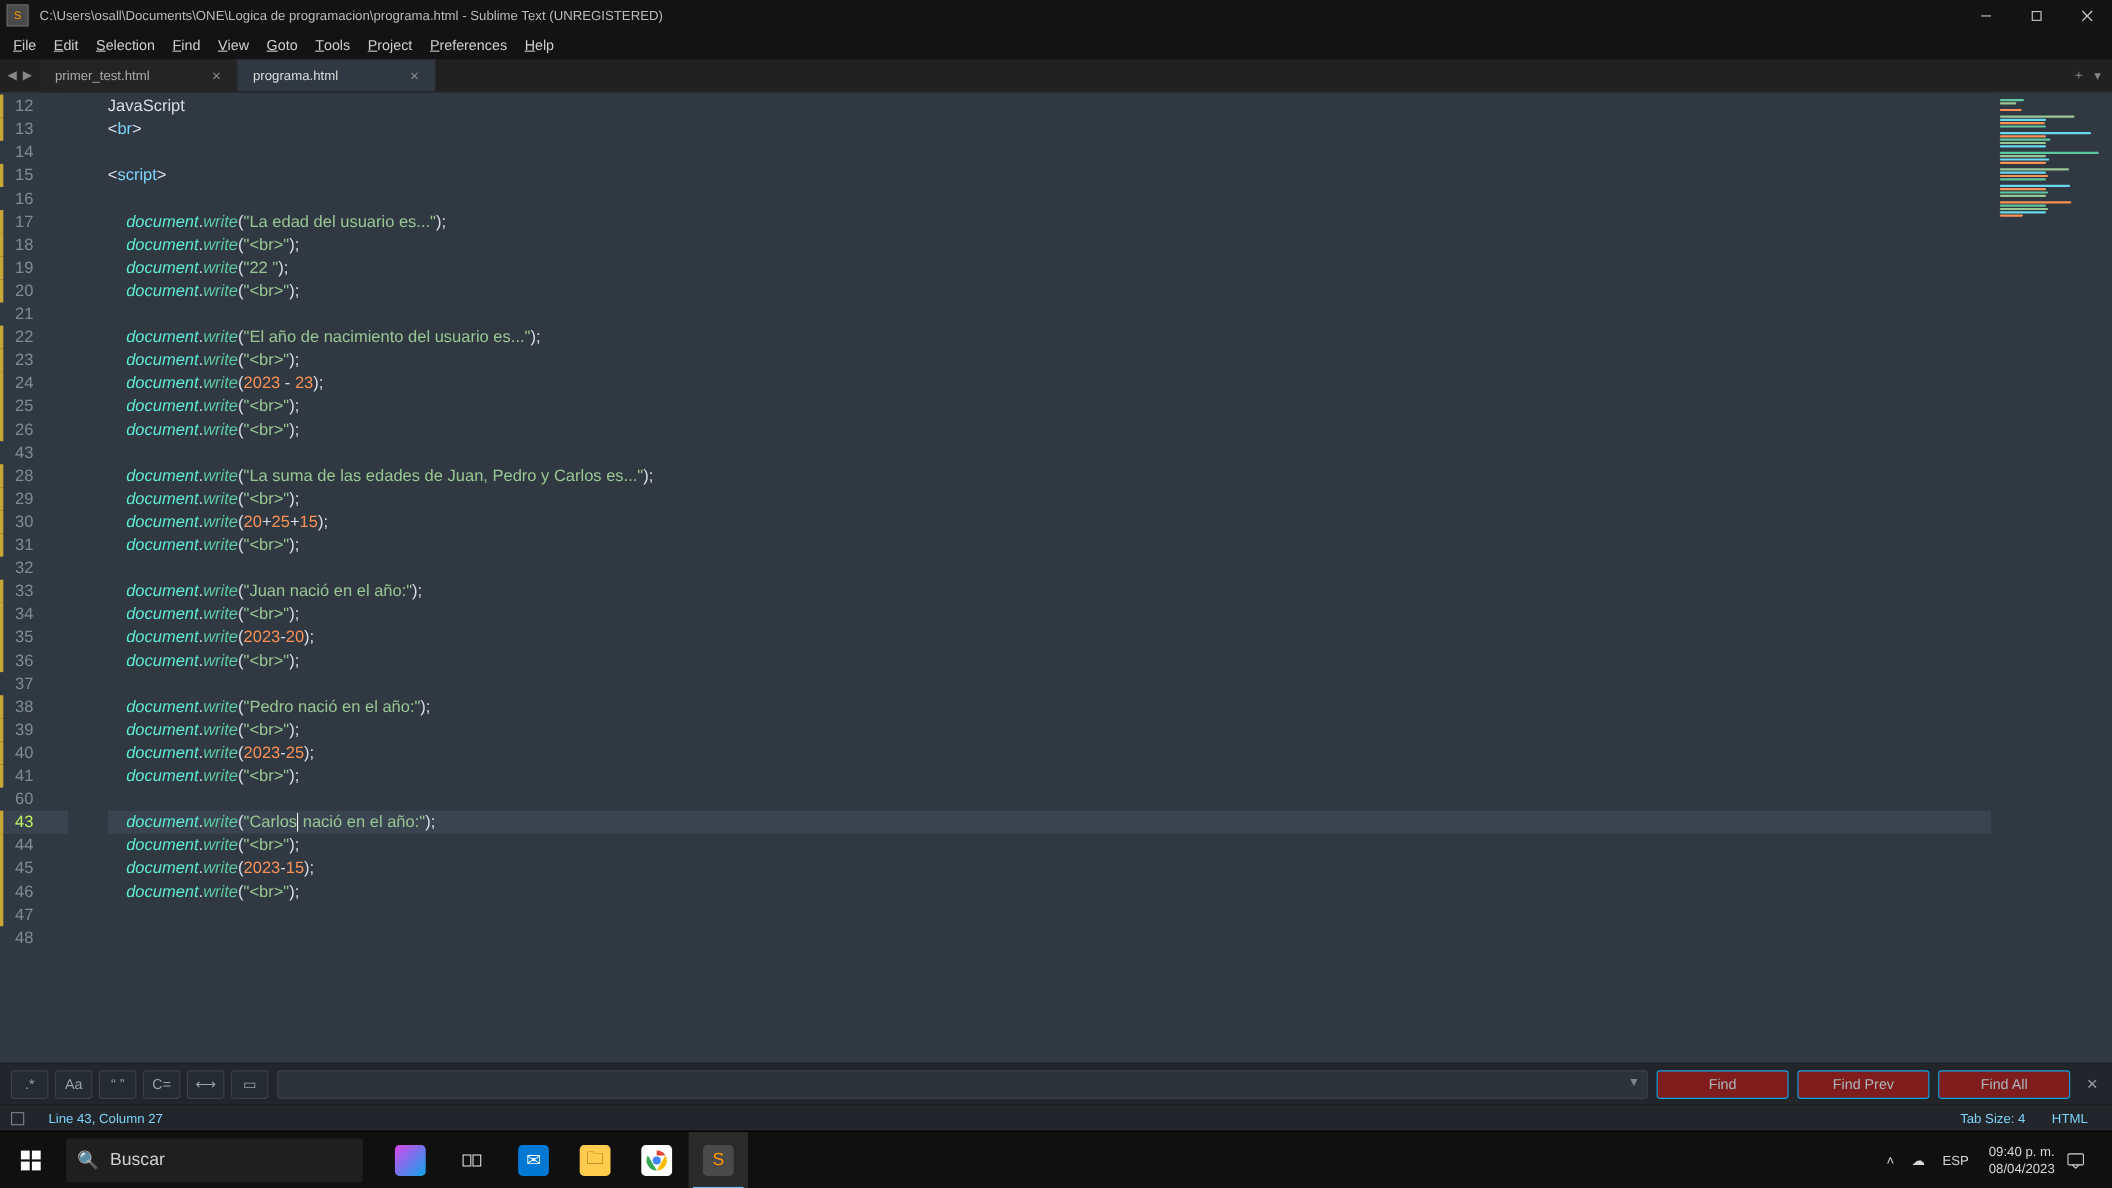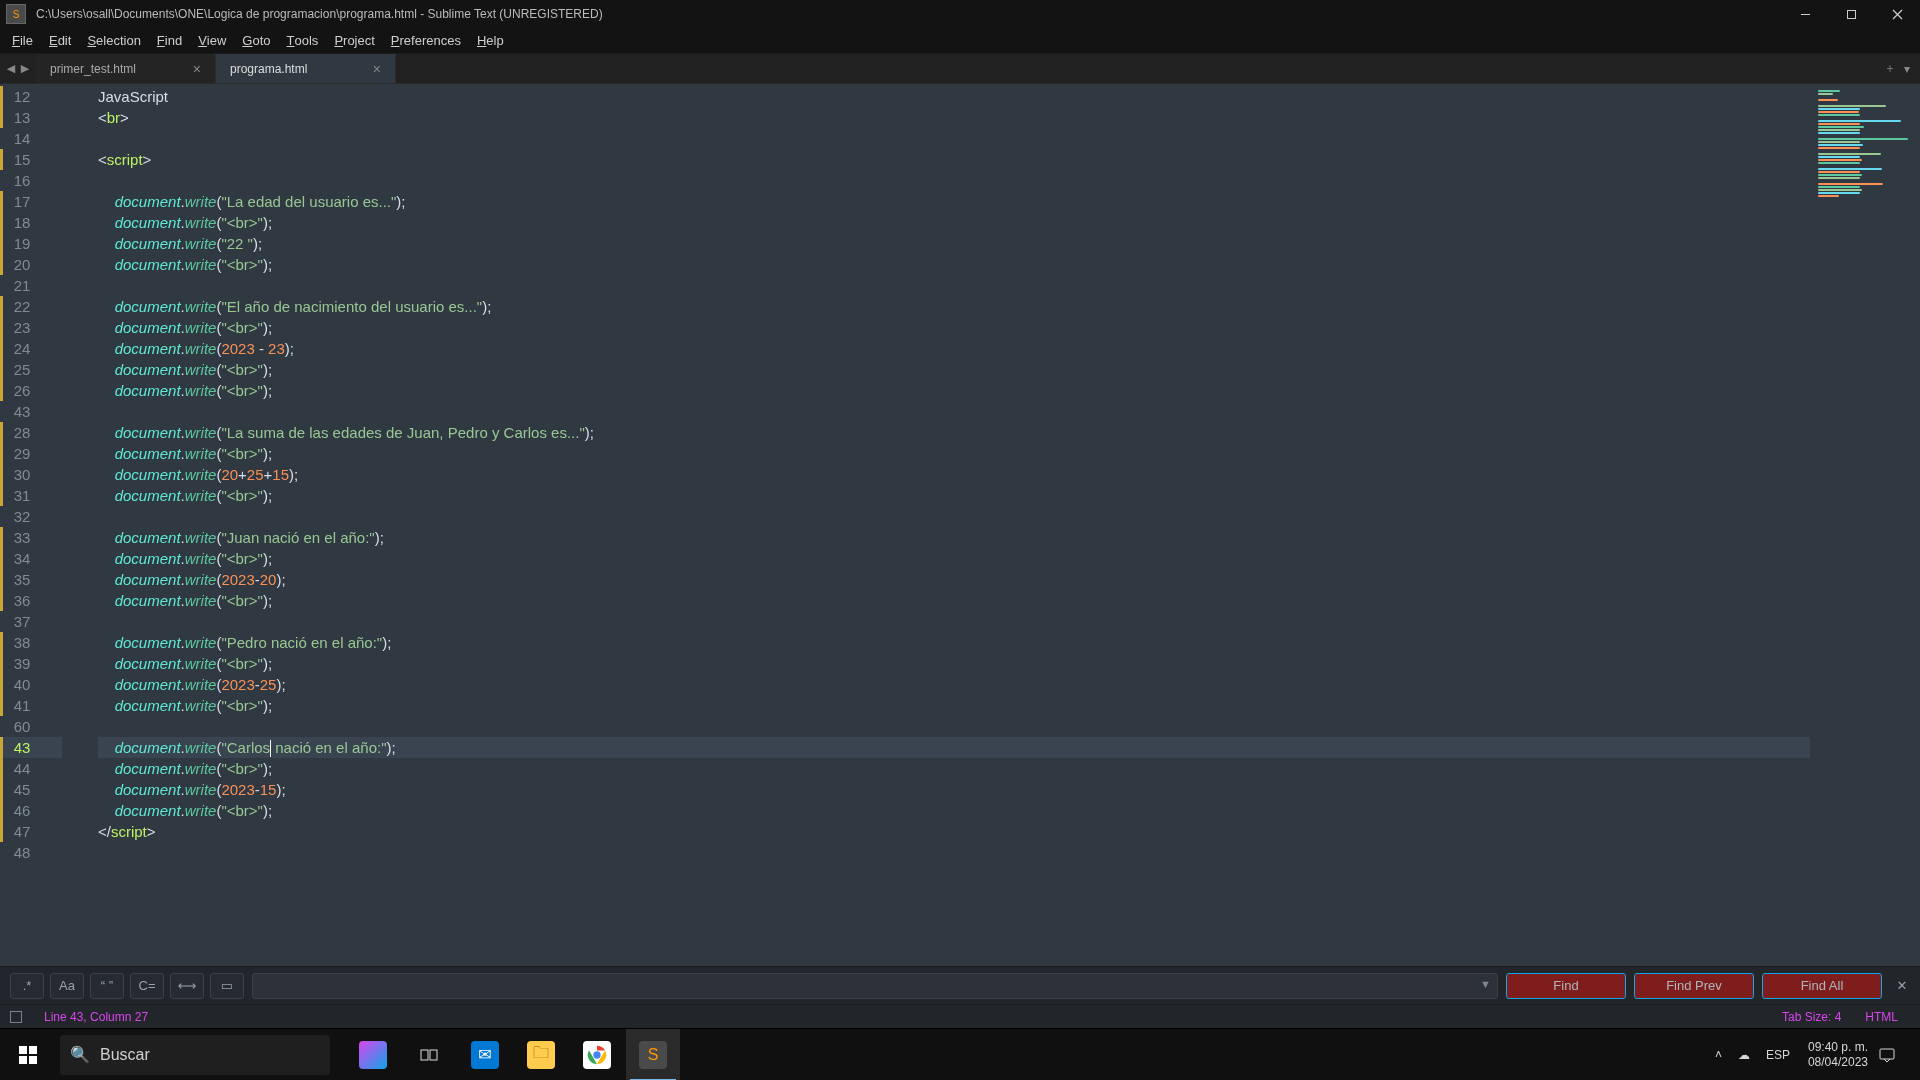--- a/index.html
+++ b/index.html
@@ -32,42 +32,42 @@
 
 .editor-wrap { flex:1; display:flex; background:#303841; position:relative; overflow:hidden;}
 .gutter { width: 62px; background:#303841; color:#7f8b96; font-family: Consolas, monospace; font-size:15px; text-align:center; padding-top:2px; }
 .gutter .ln { height:21px; line-height:21px; padding-right:18px; position:relative;}
 .gutter .ln.mod::before { content:""; position:absolute; left:0; top:0; bottom:0; width:3px; background:#c9a737; }
 .gutter .ln.current { background:#394450; color:#bef264;}
 .code { flex:1; font-family: Consolas, monospace; font-size:15px; color:#d8dee9; padding-top:2px; position:relative; overflow:hidden;margin-left:36px;}
 .code .row { height:21px; line-height:21px; white-space:pre; }
 .code .row.current { background:#394450; }
 .row .tok-var { color:#5eead4; font-style:italic; }
-.row .tok-key { color:#bef264; }
+.row .tok-key { color:#7dd3fc; }
 .row .tok-call { color:#5cc8a0; font-style:italic; }
 .row .tok-str { color:#99c794; }
 .row .tok-num { color:#f99157; }
 .row .tok-punc{ color:#d8dee9; }
 .row .tok-plain{ color:#d8dee9; }
 .row .cursor { border-left:1px solid #f8f8f0; height:17px; display:inline-block; vertical-align:middle; margin-top:-2px;}
 
 .minimap { position:absolute; top:0; right:0; width:110px; height:100%; background:#303841; }
 .minimap .mm-line { position:absolute; left:8px; height:2px; border-radius:1px; }
 
 
 .findbar { height:38px; background:#22262a; border-top:1px solid #1a1d20; display:flex; align-items:center; color:#aeb5bd; font-size:13px;}
 .findbar .opt { width:34px; height:26px; margin-left:6px; border:1px solid #3a4046; border-radius:3px; display:flex; align-items:center; justify-content:center; font-size:13px; color:#9aa1a9; background:#262b31;}
 .findbar .opt.first{ margin-left:10px;}
 .findbar .search-field { flex:1; height:26px; margin:0 8px; background:#2c3238; border:1px solid #3a4046; border-radius:3px; position:relative;}
 .findbar .search-field .dd { position:absolute; right:6px; top:4px; color:#7c848c; font-size:11px;}
 .findbar .btn { width:120px; height:26px; margin-right:8px; background:#7f1d1d; border:1px solid #0ea5e9; border-radius:3px; display:flex; align-items:center; justify-content:center;}
 .findbar .closefb { width:24px; text-align:center; color:#9aa1a9; margin-right:6px;}
 
 
-.statusbar { height:24px; background:#22262a; border-top:1px solid #1a1d20; display:flex; align-items:center; color:#d946ef; font-size:12px; padding:0 10px;}
+.statusbar { height:24px; background:#22262a; border-top:1px solid #1a1d20; display:flex; align-items:center; color:#7dd3fc; font-size:12px; padding:0 10px;}
 .statusbar .sb-icon { width:12px; height:12px; border:1px solid #7a828a; margin-right:10px;}
 .statusbar .spacer{ flex:1;}
 .statusbar .sb-item{ padding:0 12px;}
 
 
 .taskbar { height:52px; background:#101010; display:flex; align-items:center; border-top:1px solid #000;}
 .taskbar .start { width:56px; height:52px; display:flex; align-items:center; justify-content:center;}
 .taskbar .start .winlogo{ width:18px; height:18px; display:grid; grid-template-columns:1fr 1fr; grid-template-rows:1fr 1fr; gap:2px;}
 .taskbar .start .winlogo div{ background:#fff;}
 .taskbar .search { flex:0 0 270px; height:40px; background:#1f1f1f; border-radius:3px; margin-left:4px; display:flex; align-items:center; color:#d0d0d0; font-size:16px;}
@@ -213,21 +213,20 @@
         <div class="row"></div>
         <div class="row"><span class="tok-plain">    </span><span class="tok-var">document</span><span class="tok-punc">.</span><span class="tok-call">write</span><span class="tok-punc">(</span><span class="tok-str">"Pedro nació en el año:"</span><span class="tok-punc">);</span></div>
         <div class="row"><span class="tok-plain">    </span><span class="tok-var">document</span><span class="tok-punc">.</span><span class="tok-call">write</span><span class="tok-punc">(</span><span class="tok-str">"&lt;br&gt;"</span><span class="tok-punc">);</span></div>
         <div class="row"><span class="tok-plain">    </span><span class="tok-var">document</span><span class="tok-punc">.</span><span class="tok-call">write</span><span class="tok-punc">(</span><span class="tok-num">2023</span><span class="tok-punc">-</span><span class="tok-num">25</span><span class="tok-punc">);</span></div>
         <div class="row"><span class="tok-plain">    </span><span class="tok-var">document</span><span class="tok-punc">.</span><span class="tok-call">write</span><span class="tok-punc">(</span><span class="tok-str">"&lt;br&gt;"</span><span class="tok-punc">);</span></div>
         <div class="row"></div>
         <div class="row current"><span class="tok-plain">    </span><span class="tok-var">document</span><span class="tok-punc">.</span><span class="tok-call">write</span><span class="tok-punc">(</span><span class="tok-str">"Carlos</span><span class="cursor"></span><span class="tok-str"> nació en el año:"</span><span class="tok-punc">);</span></div>
         <div class="row"><span class="tok-plain">    </span><span class="tok-var">document</span><span class="tok-punc">.</span><span class="tok-call">write</span><span class="tok-punc">(</span><span class="tok-str">"&lt;br&gt;"</span><span class="tok-punc">);</span></div>
         <div class="row"><span class="tok-plain">    </span><span class="tok-var">document</span><span class="tok-punc">.</span><span class="tok-call">write</span><span class="tok-punc">(</span><span class="tok-num">2023</span><span class="tok-punc">-</span><span class="tok-num">15</span><span class="tok-punc">);</span></div>
         <div class="row"><span class="tok-plain">    </span><span class="tok-var">document</span><span class="tok-punc">.</span><span class="tok-call">write</span><span class="tok-punc">(</span><span class="tok-str">"&lt;br&gt;"</span><span class="tok-punc">);</span></div>
-        <div class="row"><span class="tok-punc">&lt;/</span><span class="tok-key">script</span><span class="tok-punc">&gt;</span></div>
         <div class="row"></div>
       </div>
     <div class="minimap" id="minimap">
         <div class="mm-line" style="top: 6px; width: 22px; background: rgb(92, 200, 160);"></div>
         <div class="mm-line" style="top: 9px; width: 14.8px; background: rgb(153, 199, 148);"></div>
         <div class="mm-line" style="top: 15px; width: 19.6px; background: rgb(249, 145, 87);"></div>
         <div class="mm-line" style="top: 21px; width: 67.6px; background: rgb(153, 199, 148);"></div>
         <div class="mm-line" style="top: 24px; width: 42.4px; background: rgb(102, 217, 239);"></div>
         <div class="mm-line" style="top: 27px; width: 41.2px; background: rgb(249, 145, 87);"></div>
         <div class="mm-line" style="top: 30px; width: 42.4px; background: rgb(92, 200, 160);"></div>

